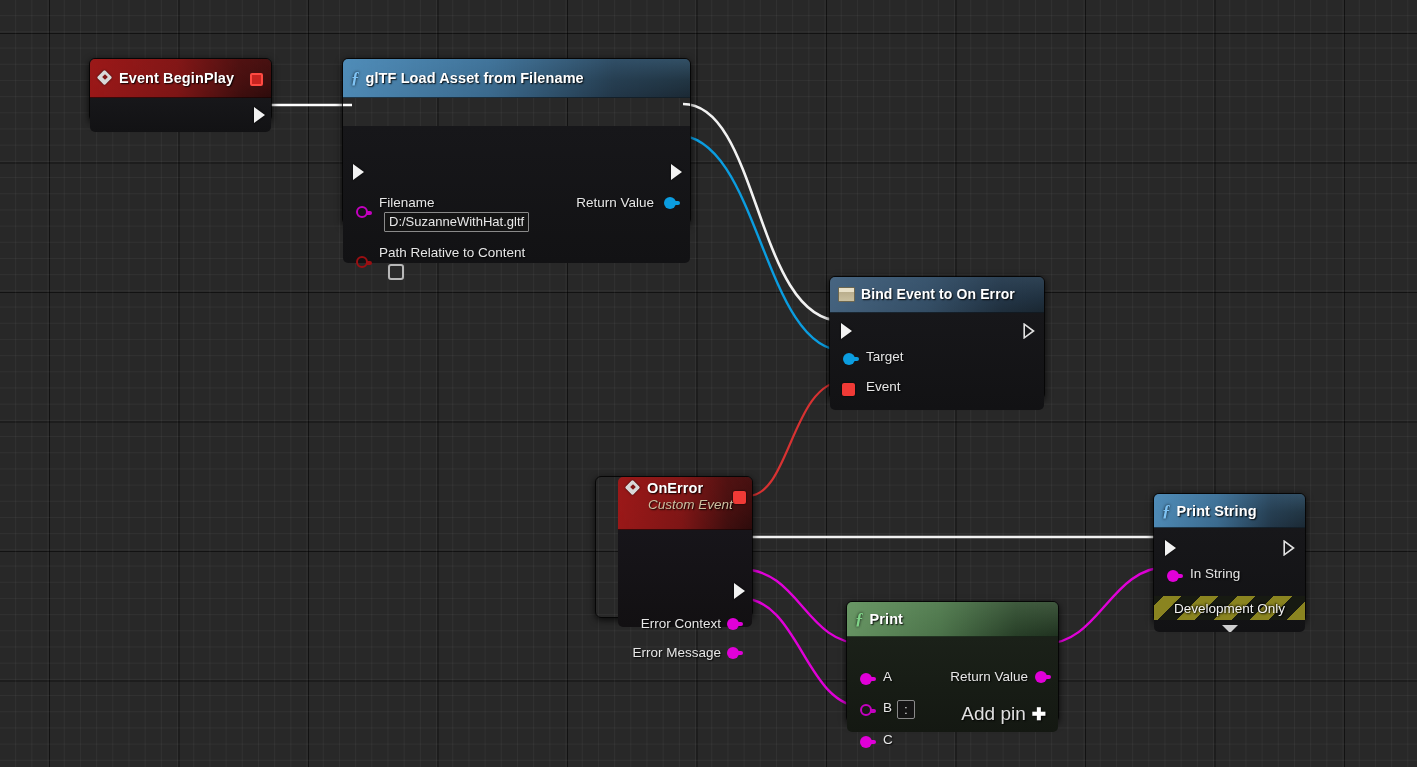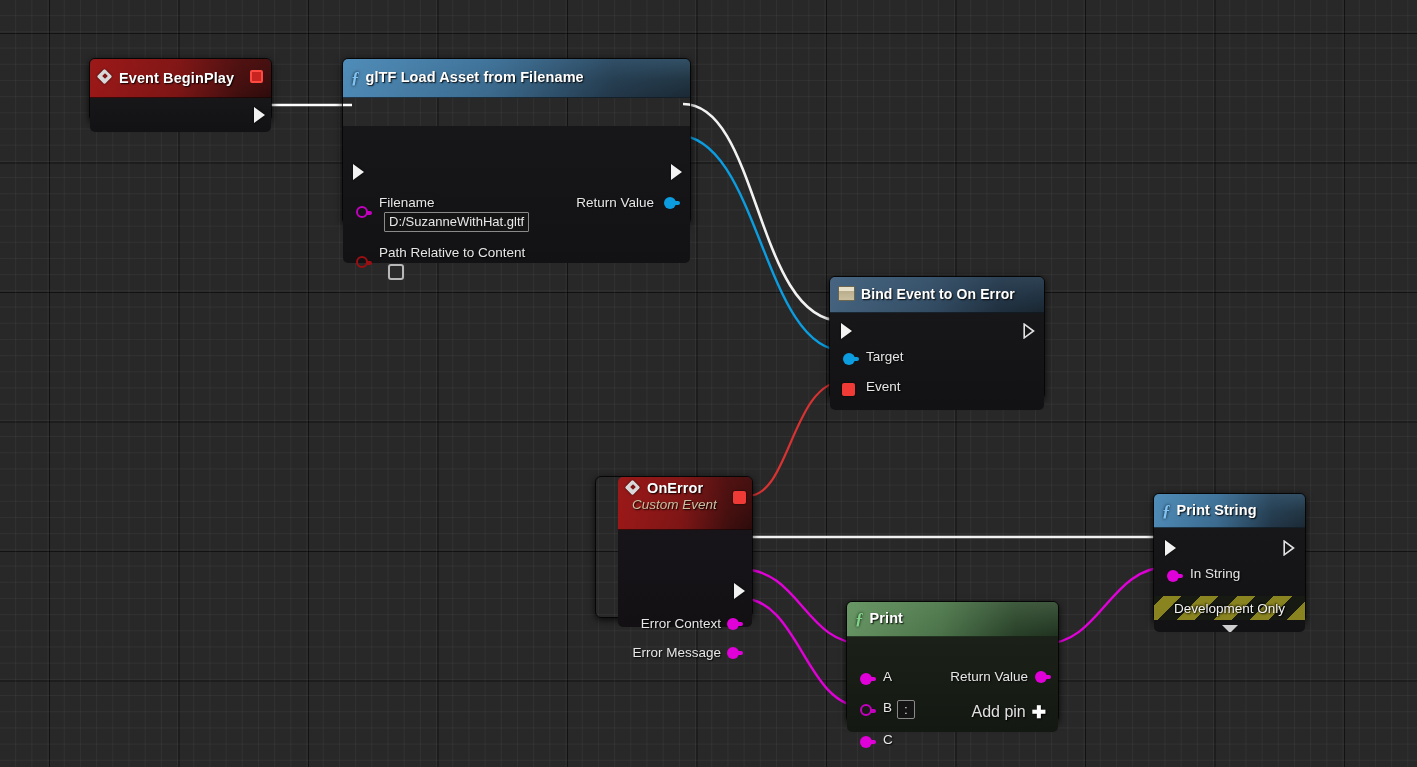--- a/index.html
+++ b/index.html
@@ -49,21 +49,21 @@
     padding: 4px 8px 5px 8px;
     display: flex;
     align-items: center;
     overflow: hidden;
     border-bottom: 1px solid rgba(0,0,0,0.6);
   }
   .node-header .hdr-inner {
     position: relative;
     z-index: 2;
     display: flex;
-    align-items: flex-start;
+    align-items: flex-end;
     width: 100%;
   }
   .node-title {
     color: #ffffff;
     font-size: 14.5px;
     font-weight: bold;
     text-shadow: 1px 1px 1.5px rgba(0,0,0,0.95);
     white-space: nowrap;
     letter-spacing: 0.1px;
   }
@@ -240,21 +240,21 @@
   }
   .checkbox {
     width: 16px; height: 16px;
     background: #2a2a2a;
     border: 2px solid #b8b8b8;
     border-radius: 3px;
     box-sizing: border-box;
   }
   .addpin-label {
     color: #e0e0e0;
-    font-size: 16px;
+    font-size: 19px;
     text-shadow: 1px 1px 1.5px rgba(0,0,0,0.9);
   }
   .plus-icon {
     color: #ffffff;
     font-size: 17px;
     font-weight: bold;
     line-height: 1;
     margin-left: 6px;
     text-shadow: 1px 1px 1.5px rgba(0,0,0,0.9);
   }
@@ -377,21 +377,21 @@
     </div>
   </div>
 
   <div class="node" style="left:595px; top:476px; width:158px; height:142px;padding-left:22px;">
     <div class="node-header hdr-red" style="height:44px; align-items:flex-start; padding-top:3px;">
       <div class="hdr-inner" style="flex-direction:column; align-items:flex-start;">
         <div style="display:flex; align-items:center;">
           <span class="icon-event"></span>
           <span class="node-title">OnError</span>
         </div>
-        <div class="node-subtitle" style="margin-left:6px; margin-top:1px;text-align:right;">Custom Event</div>
+        <div class="node-subtitle" style="margin-left:22px; margin-top:1px;text-align:right;">Custom Event</div>
       </div>
     </div>
     <div class="node-body body-red" style="height:97px; position:relative;">
 
       <div class="exec-pin" style="position:absolute; right:7px; top:53px;"></div>
 
       <div class="pin-label" style="position:absolute; right:31px; top:86px;">Error Context</div>
       <div class="dot-pin dot-magenta" style="position:absolute; right:13px; top:88px;"></div>
 
       <div class="pin-label" style="position:absolute; right:31px; top:115px;">Error Message</div>

